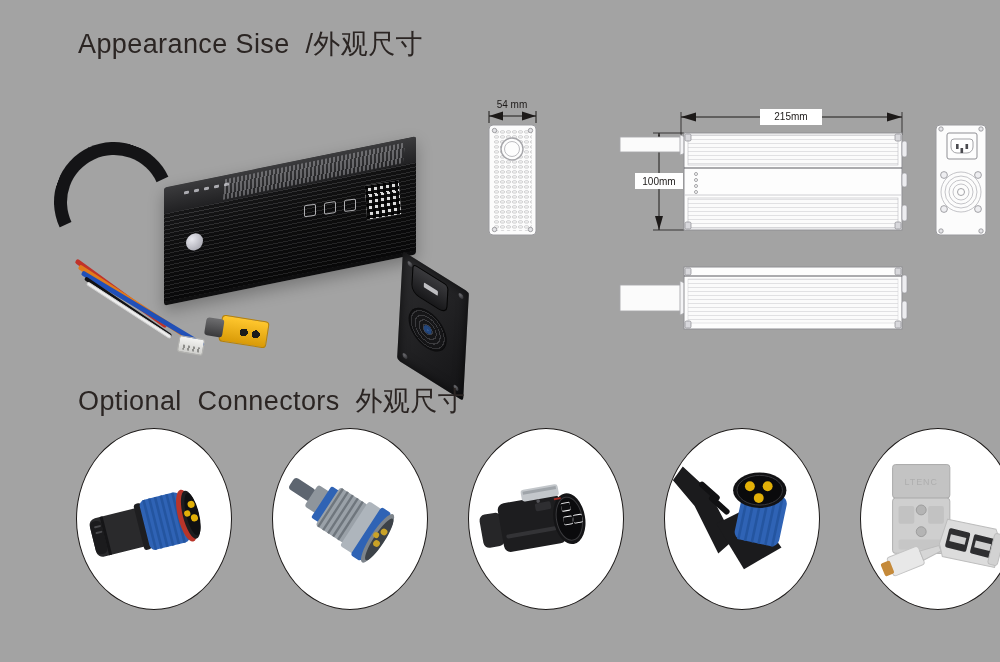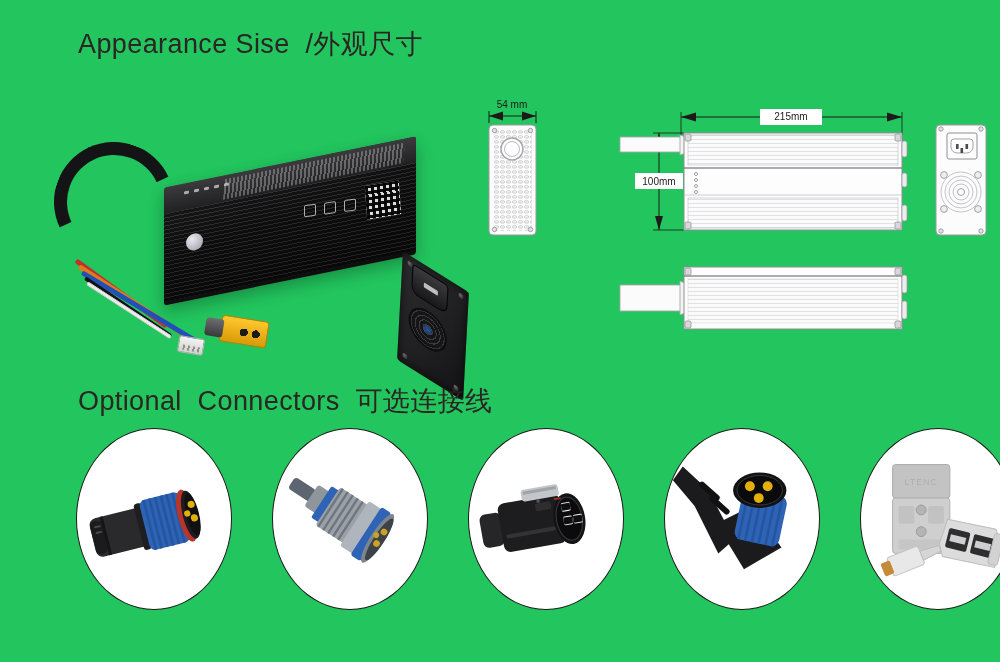--- a/index.html
+++ b/index.html
@@ -2,21 +2,21 @@
 <html><head>
 <meta charset="utf-8">
 <style>
   * { box-sizing: border-box; margin: 0; padding: 0; }
   html, body {
     width: 1000px; height: 662px;
     background: #ffffff;
     font-family: "Liberation Sans", "DejaVu Sans", sans-serif;
     overflow: hidden;
   }
-  .page { position: relative; width: 1000px; height: 662px; background:#22c55e;text-align:center; }
+  .page { position: relative; width: 1000px; height: 662px; background:#a3a3a3;text-align:center; }
 
   
   .heading {
     position: absolute;
     color: #2b2523;
     font-size: 27px;
     font-weight: 400;
     letter-spacing: 0.4px;
     white-space: pre;
   }
@@ -316,21 +316,21 @@
         <rect x="215" y="173" width="6" height="7" rx="1.5" fill="#d8d8dc" stroke="#8a8a8f" stroke-width="0.7"></rect>
         <rect x="425" y="173" width="6" height="7" rx="1.5" fill="#d8d8dc" stroke="#8a8a8f" stroke-width="0.7"></rect>
         <rect x="215" y="226" width="6" height="7" rx="1.5" fill="#d8d8dc" stroke="#8a8a8f" stroke-width="0.7"></rect>
         <rect x="425" y="226" width="6" height="7" rx="1.5" fill="#d8d8dc" stroke="#8a8a8f" stroke-width="0.7"></rect>
         <rect x="432" y="180" width="5" height="18" rx="2" fill="#ededf0" stroke="#9a9a9e" stroke-width="0.7"></rect>
         <rect x="432" y="206" width="5" height="18" rx="2" fill="#ededf0" stroke="#9a9a9e" stroke-width="0.7"></rect>
       </g>
     </svg>
   </div>
 
-  <div class="heading" id="heading-connectors">Optional  Connectors  可选连接线</div>
+  <div class="heading" id="heading-connectors">Optional  Connectors  外观尺寸</div>
 
   <div class="circles">
 
     <div class="conn-circle" style="left:16px;top:0;">
       <svg class="conn-inner" viewBox="0 0 156 182">
         <g transform="rotate(-14 78 95)">
           <rect x="14" y="76" width="56" height="40" rx="7" fill="#2a2a2c"></rect>
           <rect x="14" y="79" width="12" height="34" rx="5" fill="#1b1b1d"></rect>
           <rect x="26" y="76" width="3" height="40" fill="#151517"></rect>
           <rect x="62" y="72" width="8" height="48" rx="3" fill="#1e1e20"></rect>

